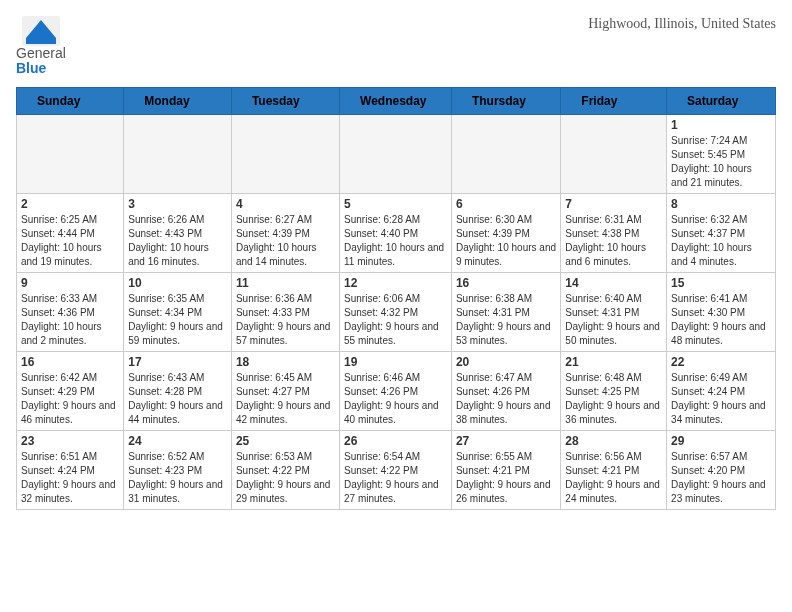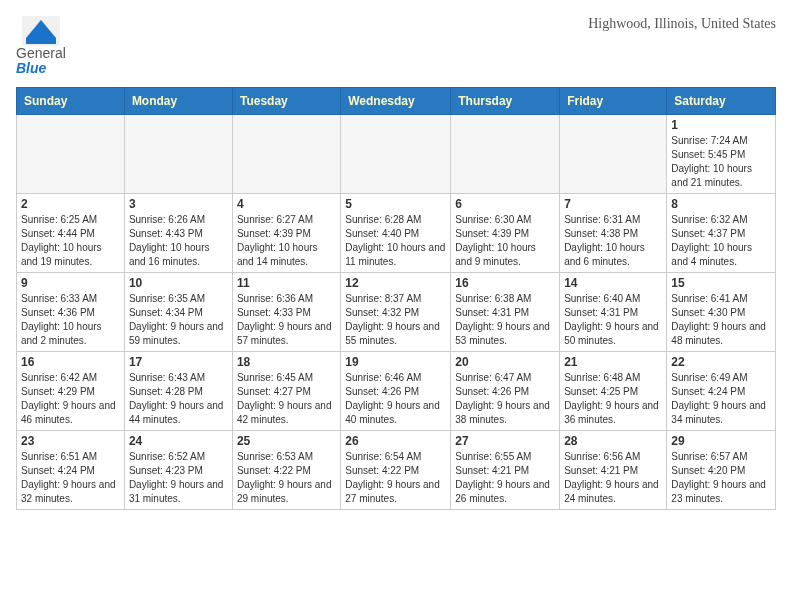--- a/index.html
+++ b/index.html
@@ -34,24 +34,24 @@
       color: #555;
       font-family: Liberation Serif, serif;
     }
     .calendar {
       width: 100%;
       border-collapse: collapse;
       border: 1px solid #ccc;
     }
     .calendar thead th {
       background: #2979c0;
-      color: #fef9c3;
+      color: #000000;
       font-size: 12px;
       font-weight: bold;
-      padding: 6px 7px;
+      padding: 6px 20px;
       text-align: left;
       border: 1px solid #2066a8;
     }
     .calendar tbody td {
       border: 1px solid #ccc;
       vertical-align: top;
       padding: 3px 4px;
       width: 113px;
       min-height: 70px;
       background: #fff;
@@ -81,21 +81,21 @@
 <div class="header">
   <div class="logo">
   <div style="display:flex; align-items:center; flex-direction:column;">
     <svg width="38" height="30" viewBox="0 0 38 30">
       <rect x="0" y="0" width="38" height="30" fill="#f0f0f0" rx="2"></rect>
       <polygon points="19,4 34,22 4,22" fill="#1a73c9"></polygon>
       <rect x="4" y="22" width="30" height="6" fill="#1a73c9"></rect>
     </svg>
     <div style="line-height:1.1;">
       <div style="font-size:14px; color:#555;">General</div>
-      <div style="font-size:14px; color:#1a73c9; font-weight:bold;font-style:italic;">Blue</div>
+      <div style="font-size:14px; color:#1a73c9; font-weight:bold;">Blue</div>
     </div>
   </div>
 </div>
   <div class="title-block">
     <div class="location">Highwood, Illinois, United States</div>
   </div>
 </div>
 
 <table class="calendar">
   <thead>
@@ -182,21 +182,21 @@
 Daylight: 9 hours and 59 minutes.</div>
         </td>
         <td>
           <span class="day-number">11</span>
           <div class="day-info">Sunrise: 6:36 AM
 Sunset: 4:33 PM
 Daylight: 9 hours and 57 minutes.</div>
         </td>
         <td>
           <span class="day-number">12</span>
-          <div class="day-info">Sunrise: 8:37 AM
+          <div class="day-info">Sunrise: 6:06 AM
 Sunset: 4:32 PM
 Daylight: 9 hours and 55 minutes.</div>
         </td>
         <td>
           <span class="day-number">16</span>
           <div class="day-info">Sunrise: 6:38 AM
 Sunset: 4:31 PM
 Daylight: 9 hours and 53 minutes.</div>
         </td>
         <td>

